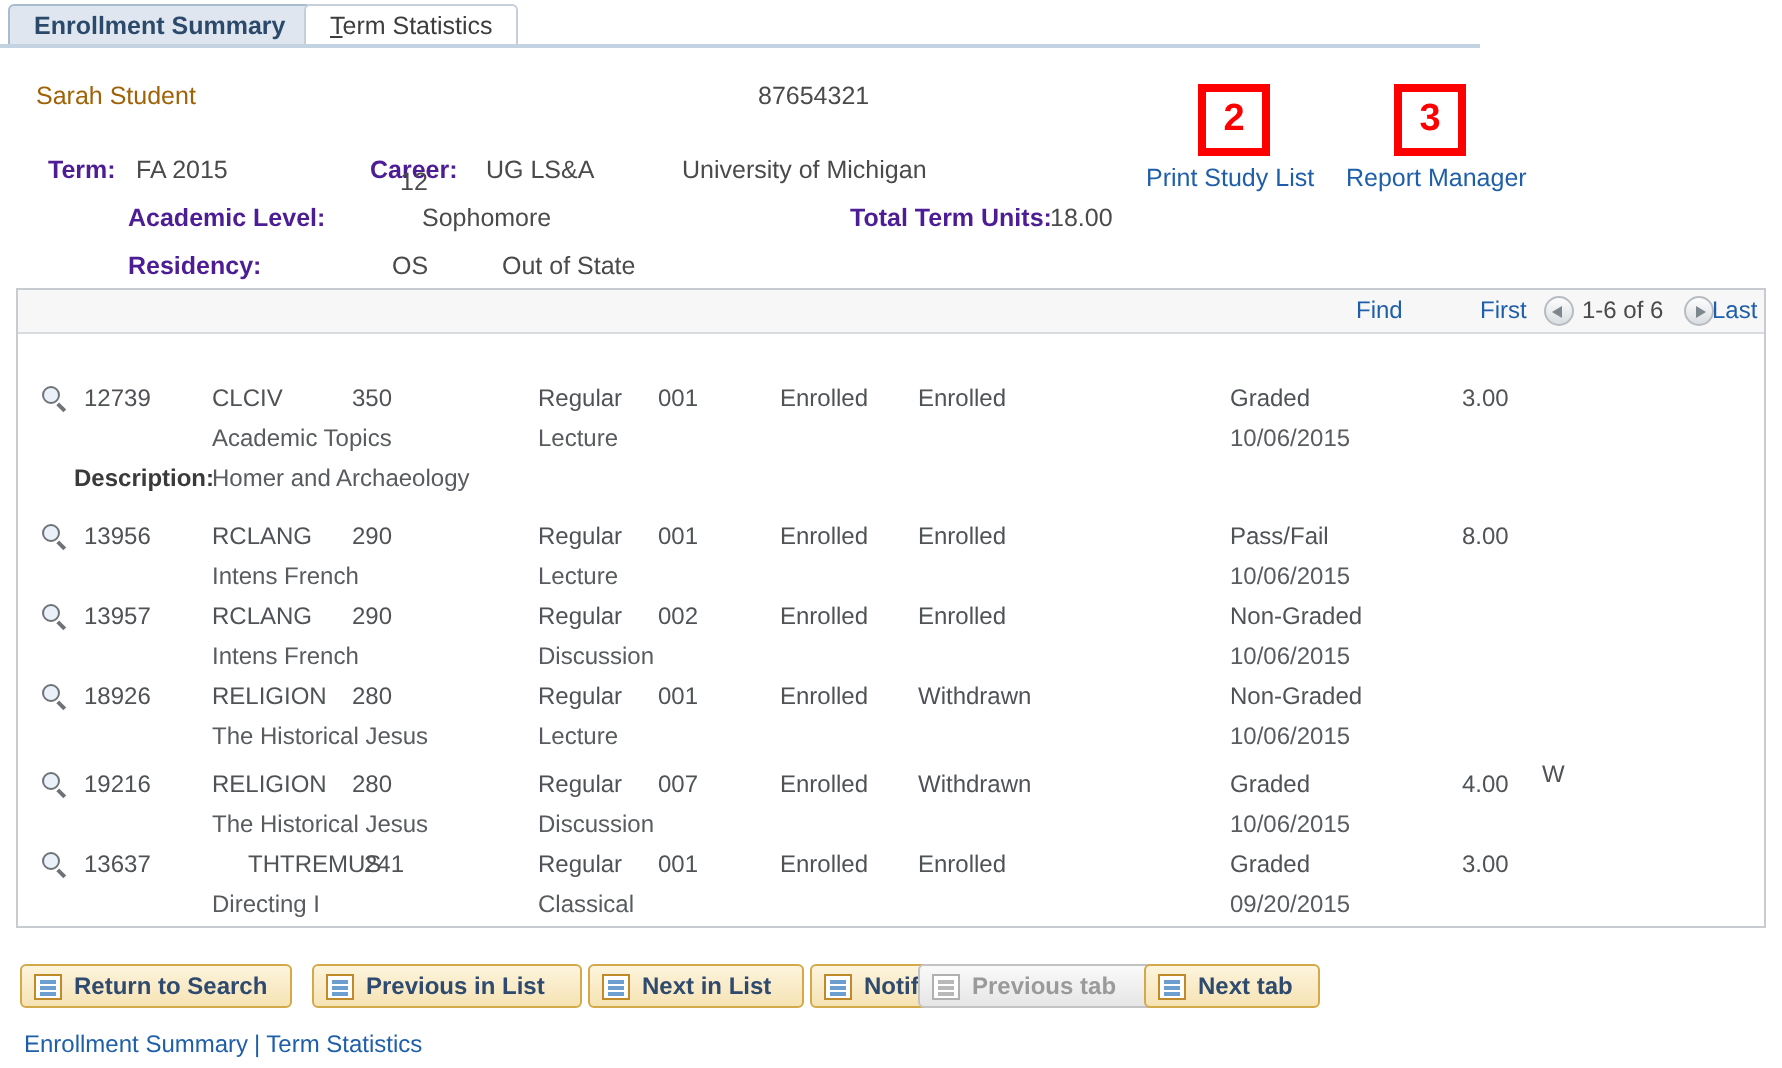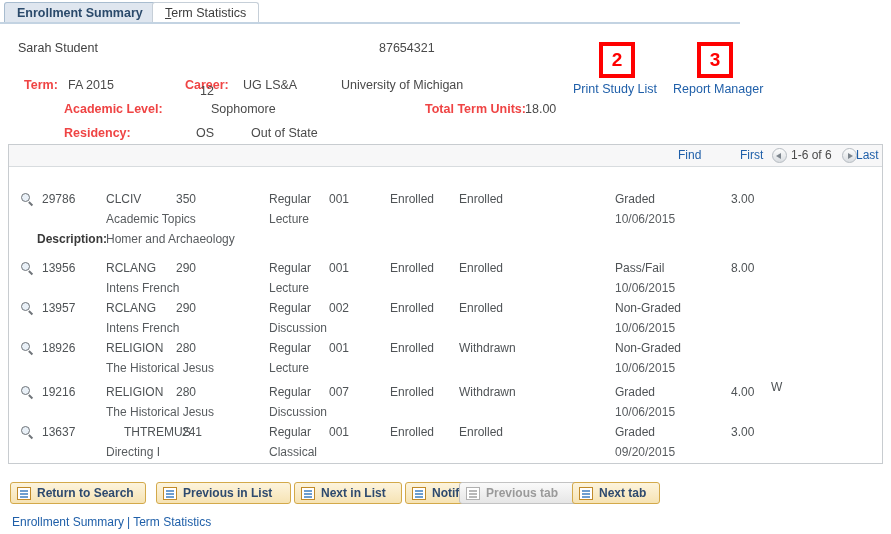--- a/index.html
+++ b/index.html
@@ -58,30 +58,30 @@
     font-weight: normal;
     border-color: #c6cfd8;
   }
   .tab-inactive .acc { text-decoration: underline; }
 
   
   .student-name {
     position: absolute;
     left: 18px; top: 41px;
     font-size: 12.5px;
-    color: #404040;
+    color: #a16207;
   }
   .student-id {
     position: absolute;
     left: 379px; top: 41px;
     font-size: 12.5px;
     color: #4a4a4a;
   }
 
-  .lbl { font-weight: bold; color: #ef4444; font-size: 12.5px; }
+  .lbl { font-weight: bold; color: #4c1d95; font-size: 12.5px; }
   .val { color: #4a4a4a; font-size: 12.5px; }
 
   .hdr-term-lbl   { position: absolute; left: 24px;  top: 78px; }
   .hdr-term-val   { position: absolute; left: 68px;  top: 78px; }
   .hdr-career-lbl { position: absolute; left: 185px; top: 78px; }
   .hdr-career-val { position: absolute; left: 243px; top: 78px; }
   .hdr-inst-val   { position: absolute; left: 341px; top: 78px; }
 
   .hdr-alvl-lbl   { position: absolute; left: 64px;  top: 102px; }
   .hdr-alvl-val   { position: absolute; left: 200px; top: 84px; }
@@ -329,21 +329,21 @@
   </div>
 
 
   <div class="grid-body">
 
     <div>
       <div class="mag-icon" style="left:12px; top:6px">
           <div class="ring"></div>
           <div class="handle"></div>
         </div>
-      <div class="cell" style="left:33px;  top:5px">29786</div>
+      <div class="cell" style="left:33px;  top:5px">12739</div>
       <div class="cell" style="left:97px;  top:5px">CLCIV</div>
       <div class="cell" style="left:167px; top:5px">350</div>
       <div class="cell" style="left:260px; top:5px">Regular</div>
       <div class="cell" style="left:320px; top:5px">001</div>
       <div class="cell" style="left:381px; top:5px">Enrolled</div>
       <div class="cell" style="left:450px; top:5px">Enrolled</div>
       <div class="cell" style="left:606px; top:5px">Graded</div>
       <div class="cell" style="left:722px; top:5px">3.00</div>
       <div class="cell" style="left:768px; top:5px"></div>
       <div class="cell" style="left:806px; top:5px"></div>

